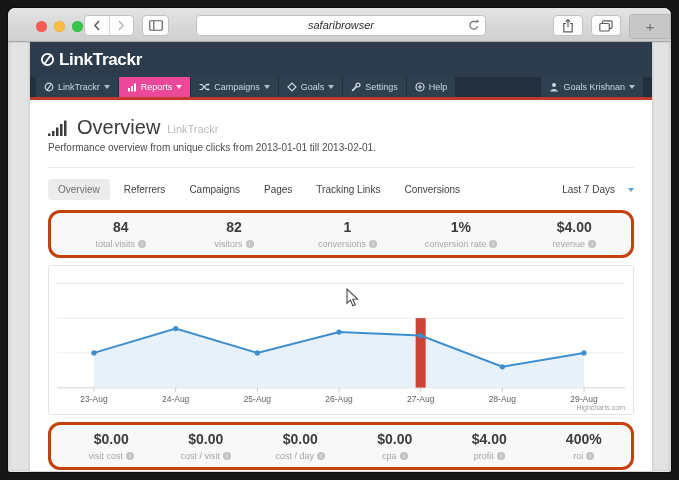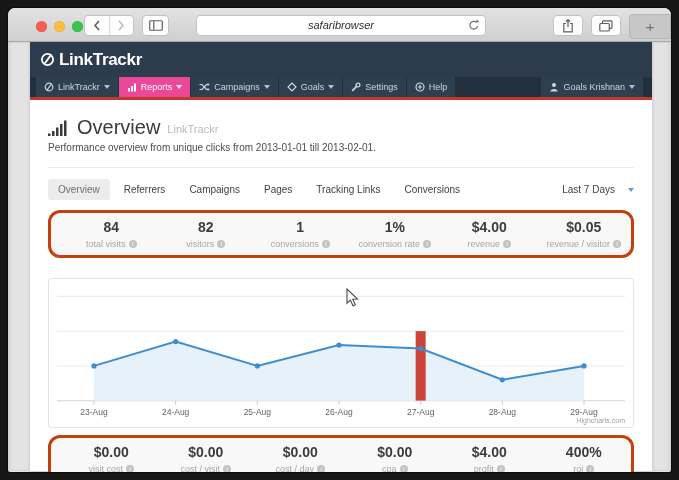--- a/index.html
+++ b/index.html
@@ -89,21 +89,21 @@
   .stat { flex:1; text-align:center; }
   .stat .value { font-size:14px; font-weight:bold; color:#3c3c3c; }
   .stat .label { font-size:9px; color:#a6a6a6; margin-top:4px; display:flex; align-items:center; justify-content:center; gap:3px; }
   .info-dot {
     display:inline-block; width:8px; height:8px; border-radius:50%;
     background:#c3c3c3; color:#fff; font-size:6px; line-height:8px; text-align:center;
     font-family:"Liberation Serif","DejaVu Serif",serif; font-style:italic;
   }
 
   .chart-panel {
-    margin-top:20px; height:150px; border:1px solid #e4e4e4; border-radius:3px;
+    margin-top:7px; height:150px; border:1px solid #e4e4e4; border-radius:3px;
     position:relative; background:#fff;
   }
   .chart-panel svg { display:block; width:100%; height:100%; }
 
   
   .cursor { position:absolute; left:346px; top:288px; pointer-events:none; }
 
   .icon-svg { display:block; }
 </style>
 </head>
@@ -297,27 +297,20 @@
             <div class="value">1%</div>
             <div class="label">
                 <span>conversion rate</span>
                 <span class="info-dot">i</span>
               </div>
           </div>
           <div class="stat">
             <div class="value">$4.00</div>
             <div class="label">
                 <span>revenue</span>
-                <span class="info-dot">i</span>
-              </div>
-          </div>
-          <div class="stat">
-            <div class="value">$0.05</div>
-            <div class="label">
-                <span>revenue / visitor</span>
                 <span class="info-dot">i</span>
               </div>
           </div>
         </div>
 
         <div class="chart-panel">
           <div style="width:100%;height:100%;">
               <svg viewBox="0 0 584 146" preserveAspectRatio="none" font-family="Liberation Sans, DejaVu Sans, sans-serif">
                 <line x1="8" x2="576" y1="85.71428571428572" y2="85.71428571428572" stroke="#ebebeb" stroke-width="1"></line>
                 <line x1="8" x2="576" y1="51.42857142857143" y2="51.42857142857143" stroke="#ebebeb" stroke-width="1"></line>

